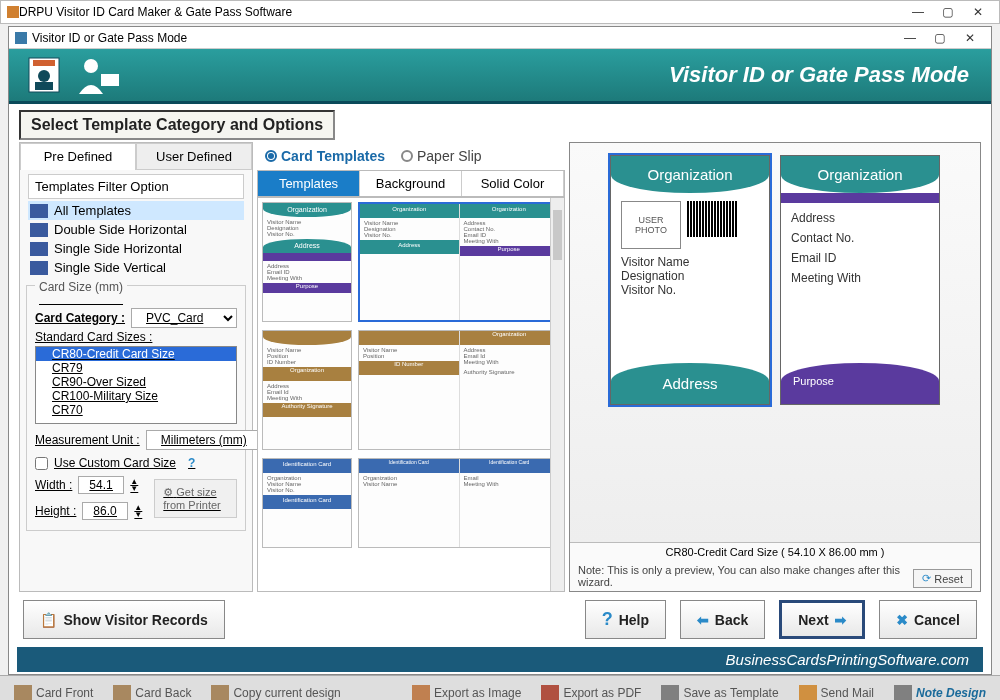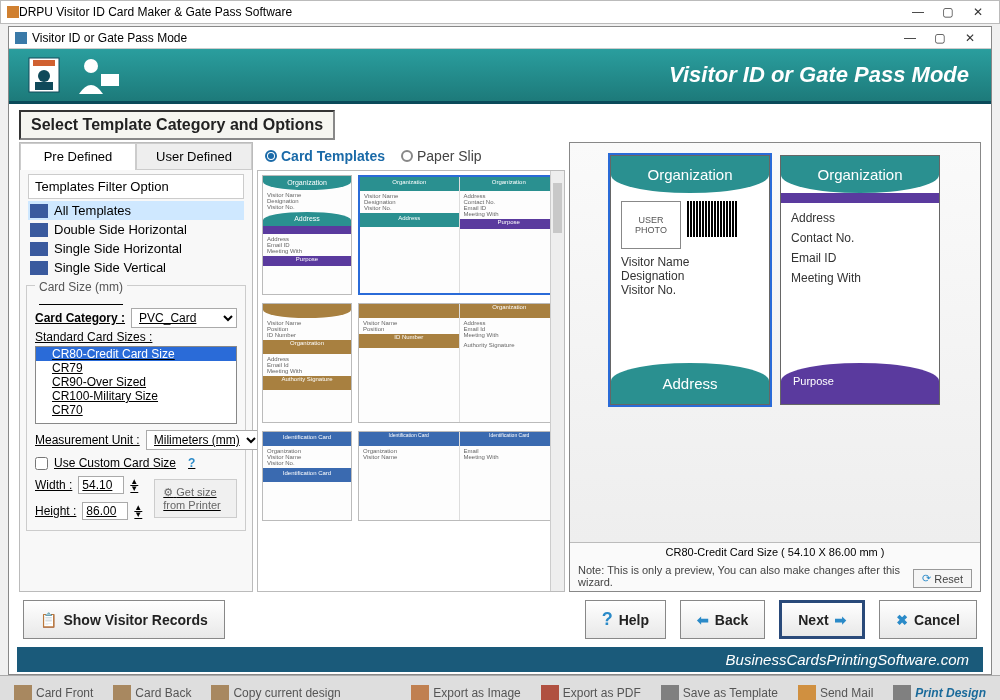--- a/index.html
+++ b/index.html
@@ -21,21 +21,21 @@
 .tab.active { background: #fff; border-bottom: none; font-weight: 500; }
 .grp { padding: 4px 8px; font-size: 13px; }
 .grphead { border: 1px solid #ccc; padding: 4px 6px; background: #fff; margin-bottom: 2px; }
 .filteritem { display: flex; align-items: center; gap: 6px; padding: 2px 2px; font-size: 13px; }
 .filteritem.sel { background: #cfe8ff; }
 .fic { width: 18px; height: 14px; background: #3a5a9e; }
 .fieldset { border: 1px solid #ccc; margin: 4px 6px; padding: 6px 8px; font-size: 12px; position: relative; text-decoration: underline; }
 .fieldset .legend { position: relative; top: -12px; background: #f8f8f8; padding: 0 4px; font-size: 12px; color: #555; }
 .row { display: flex; align-items: center; gap: 6px; margin: 2px 0; font-size: 12px; }
 .row label { white-space: nowrap; }
-select, input[type=text] { font-size: 12px; padding: 1px 3px; border: 1px solid #aaa; background: #fff; }
+select, input[type=text] { font-size: 12px; padding: 1px 10px; border: 1px solid #aaa; background: #fff; }
 .listbox { width: 100%; height: 78px; border: 1px solid #888; background: #fff; font-size: 12px; overflow: hidden; }
 .listbox div { padding: 0 16px; }
 .listbox .hl { background: #2a6bd8; color: #fff; }
 .getsize { border: 1px solid #ccc; background: #f0f0f0; padding: 6px 8px; font-size: 11px; color: #666; }
 .midpanel { width: 308px; display: flex; flex-direction: column; }
 .radiosrow { display: flex; gap: 16px; padding: 6px 8px; font-size: 14px; }
 .radiosrow label { display: flex; align-items: center; gap: 4px; color: #444; }
 .radiosrow .on { font-weight: 600; color: #1a6aa8; }
 .midtabs { display: flex; border: 1px solid #bbb; }
 .midtab { flex: 1; text-align: center; padding: 5px 4px; font-size: 13px; background: #fff; border-right: 1px solid #ccc; }
@@ -192,20 +192,25 @@
             <span style="width:12px;height:12px;border:2px solid #1a6aa8;border-radius:50%;display:inline-flex;align-items:center;justify-content:center">
               <span style="width:6px;height:6px;background:#1a6aa8;border-radius:50%"></span>
             </span>
             <span>Card Templates</span>
           </label>
         <label>
             <span style="width:12px;height:12px;border:2px solid #888;border-radius:50%;display:inline-block"></span>
             <span>Paper Slip</span>
           </label>
       </div>
+      <div class="midtabs">
+        <div class="midtab active">Templates</div>
+        <div class="midtab">Background</div>
+        <div class="midtab">Solid Color</div>
+      </div>
       <div class="thumbs">
         <div class="thumbrow">
           <div class="thumb" style="flex:0 0 90px">
             <div class="teal-bar" style="border-radius:0 0 50% 50%/0 0 8px 8px;text-align:center;color:#fff;font-size:7px;padding:3px">Organization</div>
             <div class="tinytxt">Visitor Name<br>Designation<br>Visitor No.</div>
             <div class="teal-bar" style="border-radius:50% 50% 0 0/8px 8px 0 0;text-align:center;color:#fff;font-size:7px;padding:3px">Address</div>
             <div class="purple-bar"></div>
             <div class="tinytxt">Address<br>Email ID<br>Meeting With</div>
             <div style="background:#5a3a9e;height:10px;color:#fff;font-size:6px;text-align:center">Purpose</div>
           </div>
@@ -363,15 +368,15 @@
   <div class="bitm">
       <span class="bic" style="background:#808080"></span>
       <span>Save as Template</span>
     </div>
   <div class="bitm">
       <span class="bic" style="background:#d09040"></span>
       <span>Send Mail</span>
     </div>
   <div class="bitm" style="color:#1a6a9a;font-style:italic;font-weight:600">
       <span class="bic" style="background:#808080"></span>
-      <span>Print Design</span>
+      <span>Note Design</span>
     </div>
 </div>
 
 </body></html>

